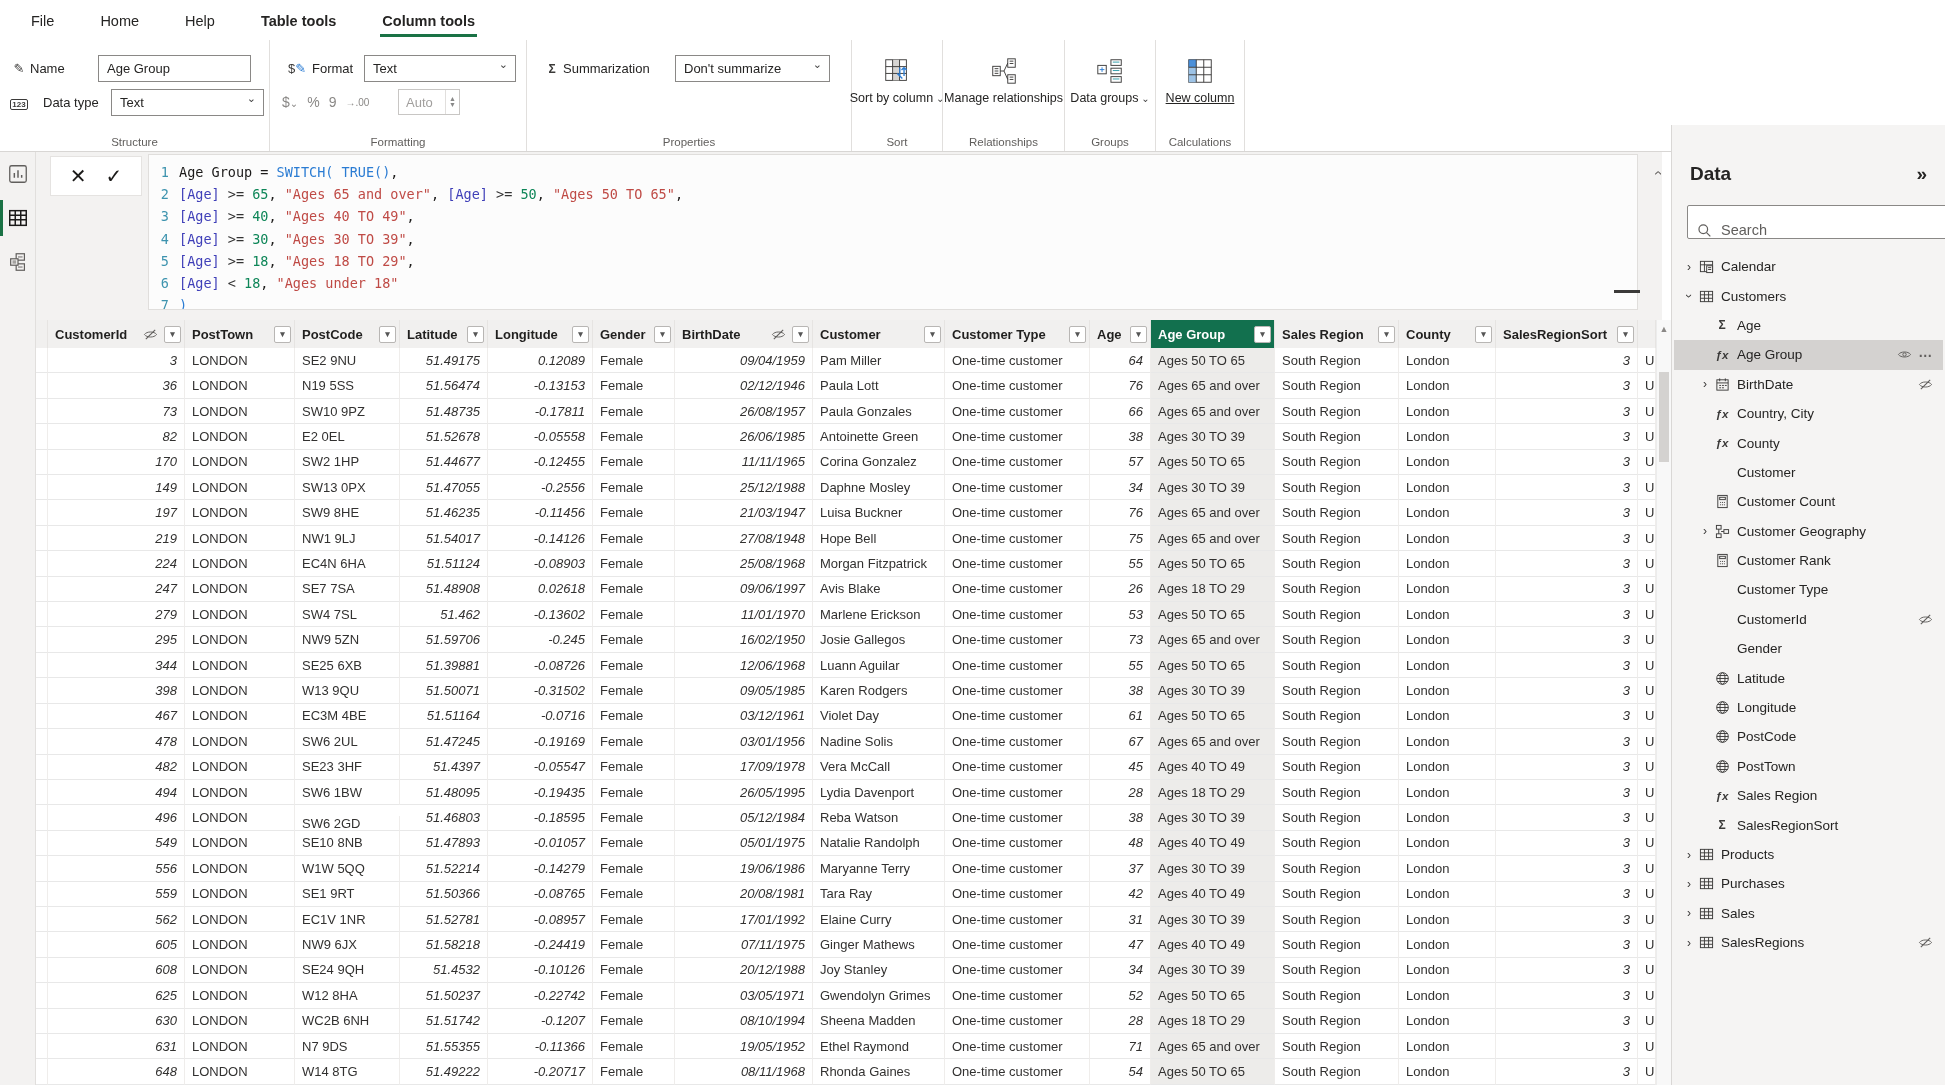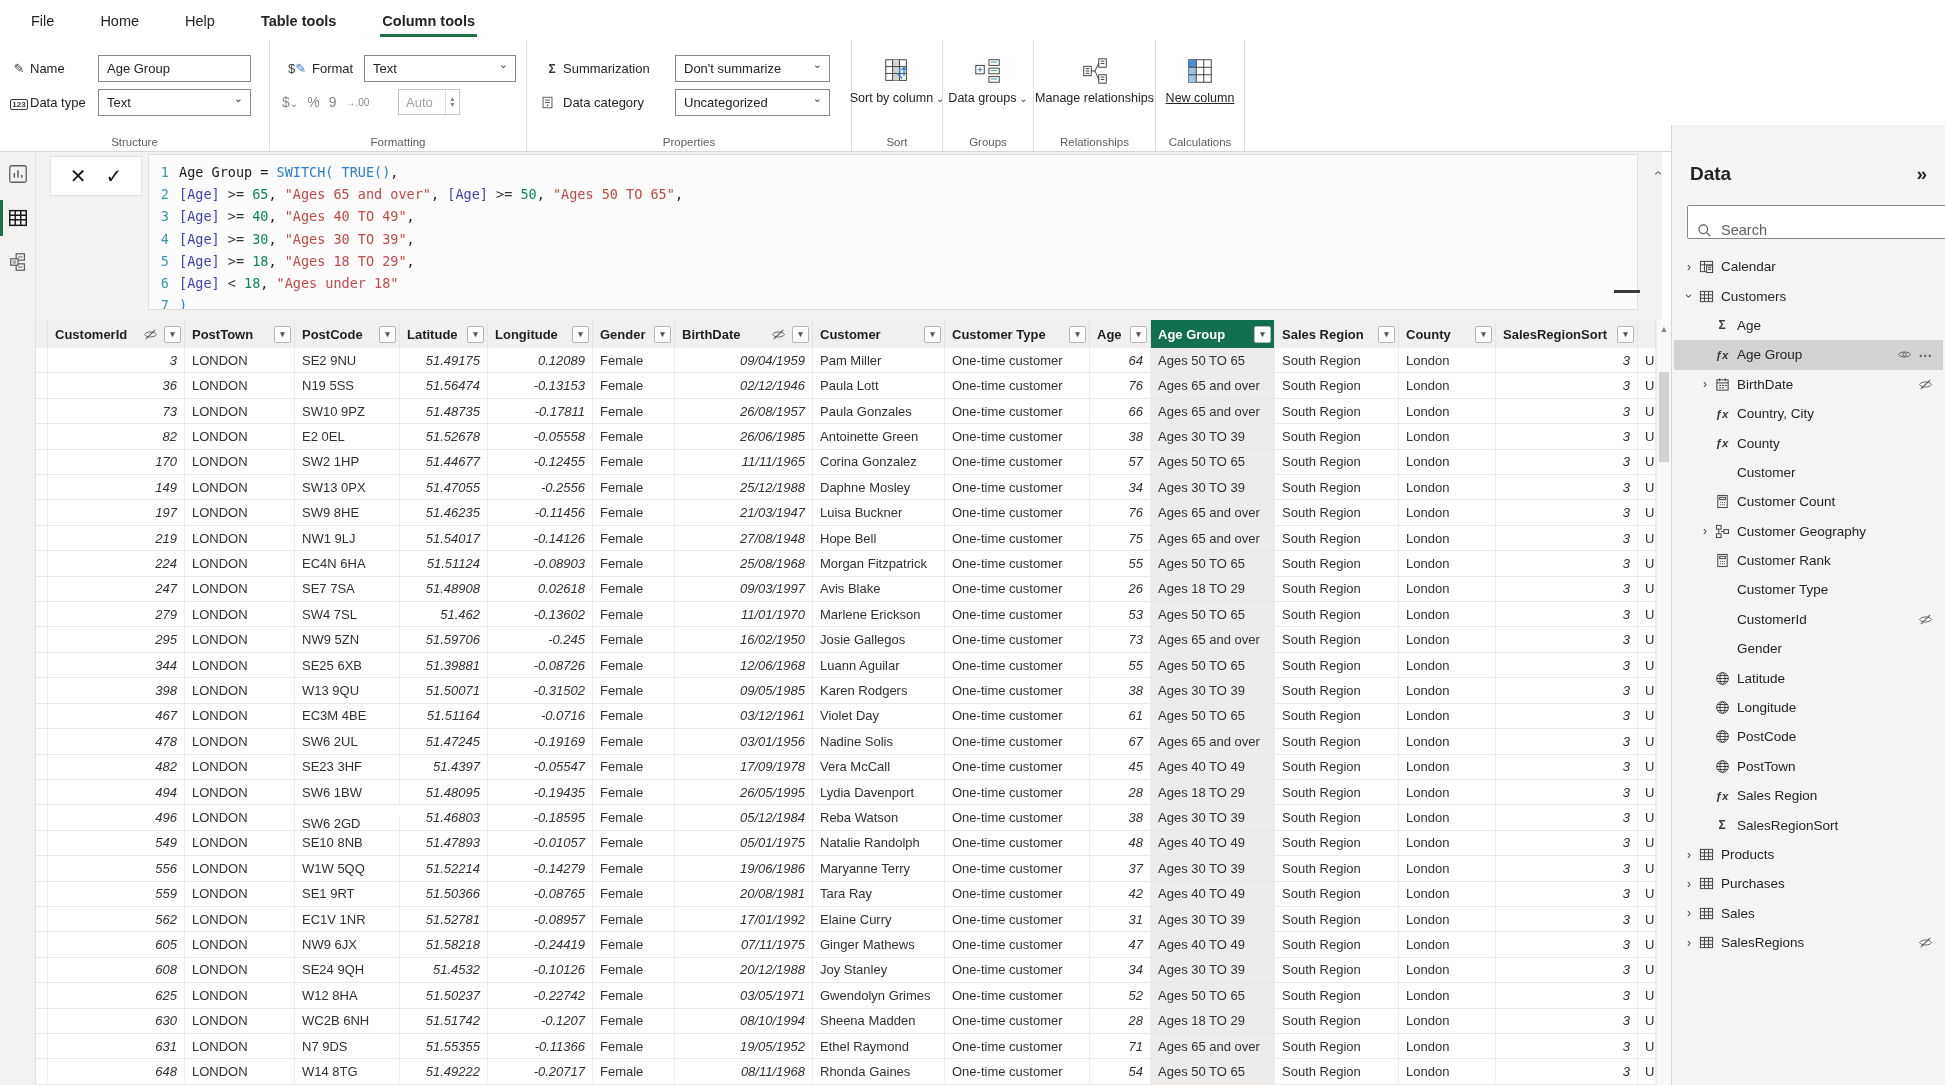--- a/index.html
+++ b/index.html
@@ -124,21 +124,21 @@
 
   <div class="ribbon">
     <div class="rgroup" style="width:270px;padding-left:8px;">
       <div class="frow">
         <span class="ricon">✎</span>
         <span class="rlbl" style="width:68px;">Name</span>
         <div class="rinput" style="width:153px;">Age Group</div>
       </div>
       <div class="frow">
         <span class="ricon"><span class="num123">123</span></span>
-        <span class="rlbl" style="width:68px;">Data type</span>
+        <span class="rlbl" style="width:68px;margin-left:13px;">Data type</span>
         <div class="rselect" style="width:153px;">Text</div>
       </div>
       <div class="seclabel">Structure</div>
     </div>
 
     <div class="rgroup" style="width:257px;padding-left:12px;">
       <div class="frow">
         <span class="ricon" style="width:30px;">$<span style="color:#2b7cd3;">✎</span></span>
         <span class="rlbl" style="width:52px;">Format</span>
         <div class="rselect" style="width:152px;">Text</div>
@@ -159,77 +159,66 @@
         </div>
       </div>
       <div class="seclabel">Formatting</div>
     </div>
 
     <div class="rgroup" style="width:325px;padding-left:14px;">
       <div class="frow">
         <span class="ricon"><span class="sig">Σ</span></span>
         <span class="rlbl" style="width:112px;">Summarization</span>
         <div class="rselect" style="width:155px;">Don't summarize</div>
-      </div>
-      <div class="frow">
-        <span class="ricon">
-          <svg class="lic" width="13" height="13" viewBox="0 0 16 16">
-              <rect x="2.5" y="1.5" width="11" height="13" fill="none" stroke="#3b3a39"></rect>
-              <path d="M5 5h6M5 8h6" stroke="#3b3a39" fill="none"></path>
-              <circle cx="8" cy="11.5" r="1" fill="#3b3a39"></circle>
-            </svg>
-        </span>
-        <span class="rlbl" style="width:112px;">Data category</span>
-        <div class="rselect" style="width:155px;">Uncategorized</div>
       </div>
       <div class="seclabel">Properties</div>
     </div>
 
     <div class="rgroup" style="width:91px;">
       <div class="bigbtn">
         <svg class="lic" width="30" height="30" viewBox="0 0 32 32">
           <rect x="4" y="4" width="22" height="22" fill="#fff" stroke="#3b3a39"></rect>
           <rect x="11.3" y="4" width="7.4" height="22" fill="#d6d4d2"></rect>
           <path d="M4 11.3h22M4 18.6h22M11.3 4v22M18.7 4v22" stroke="#3b3a39" fill="none"></path>
           <path d="M20 17v10M20 27l-3-3M20 27l3 3M25 27V17M25 17l-3 3M25 17l3 3" stroke="#2b7cd3" stroke-width="1.6" fill="none" transform="translate(1,-3) scale(0.9)"></path>
         </svg>
         <span class="blabel"><span>Sort by column</span><span class="caret"> ⌄</span></span>
       </div>
       <div class="seclabel">Sort</div>
+    </div>
+
+    <div class="rgroup" style="width:122px;">
+      <div class="bigbtn">
+        <svg class="lic" width="30" height="30" viewBox="0 0 32 32">
+          <rect x="20" y="3" width="8" height="9" fill="none" stroke="#3b3a39"></rect>
+          <rect x="20" y="20" width="8" height="9" fill="none" stroke="#3b3a39"></rect>
+          <rect x="4" y="11" width="8" height="10" fill="none" stroke="#3b3a39"></rect>
+          <path d="M22 5.5h4M22 8h4M22 22.5h4M22 25h4M6 13.5h4M6 16h4M6 18.5h4" stroke="#3b3a39" fill="none"></path>
+          <path d="M12 16h4M16 16L20 7.5M16 16l4 9" stroke="#3b3a39" fill="none"></path>
+        </svg>
+        <span class="blabel"><span>Manage relationships</span></span>
+      </div>
+      <div class="seclabel">Relationships</div>
     </div>
 
     <div class="rgroup" style="width:91px;">
       <div class="bigbtn">
         <svg class="lic" width="30" height="30" viewBox="0 0 32 32">
           <rect x="3" y="10" width="9" height="9" fill="none" stroke="#3b3a39"></rect>
           <path d="M5 14.5h5M7.5 12v5" stroke="#2b7cd3" fill="none"></path>
           <rect x="17" y="4" width="11" height="6" fill="none" stroke="#3b3a39"></rect>
           <rect x="17" y="13" width="11" height="6" fill="none" stroke="#3b3a39"></rect>
           <rect x="17" y="22" width="11" height="6" fill="none" stroke="#3b3a39"></rect>
           <path d="M19 6.5h7M19 15.5h7M19 24.5h7" stroke="#2b9aa8" fill="none"></path>
         </svg>
         <span class="blabel"><span>Data groups</span><span class="caret"> ⌄</span></span>
       </div>
       <div class="seclabel">Groups</div>
     </div>
 
-    <div class="rgroup" style="width:122px;">
-      <div class="bigbtn">
-        <svg class="lic" width="30" height="30" viewBox="0 0 32 32">
-          <rect x="20" y="3" width="8" height="9" fill="none" stroke="#3b3a39"></rect>
-          <rect x="20" y="20" width="8" height="9" fill="none" stroke="#3b3a39"></rect>
-          <rect x="4" y="11" width="8" height="10" fill="none" stroke="#3b3a39"></rect>
-          <path d="M22 5.5h4M22 8h4M22 22.5h4M22 25h4M6 13.5h4M6 16h4M6 18.5h4" stroke="#3b3a39" fill="none"></path>
-          <path d="M12 16h4M16 16L20 7.5M16 16l4 9" stroke="#3b3a39" fill="none"></path>
-        </svg>
-        <span class="blabel"><span>Manage relationships</span></span>
-      </div>
-      <div class="seclabel">Relationships</div>
-    </div>
-
     <div class="rgroup" style="width:89px;text-decoration:underline;">
       <div class="bigbtn">
         <svg class="lic" width="30" height="30" viewBox="0 0 32 32">
           <rect x="4" y="4" width="24" height="24" fill="#fff" stroke="#3b3a39"></rect>
           <rect x="4" y="4" width="8" height="8" fill="#2b7cd3" opacity="0.85"></rect>
           <rect x="4" y="12" width="8" height="8" fill="#9dc3e6"></rect>
           <rect x="4" y="20" width="8" height="8" fill="#9dc3e6"></rect>
           <path d="M4 12h24M4 20h24M12 4v24M20 4v24" stroke="#3b3a39" fill="none"></path>
         </svg>
         <span class="blabel"><span>New column</span></span>
@@ -519,21 +508,21 @@
           <div class="gc" style="width: 18px;">U</div>
         </div>
         <div class="grow">
           <div class="gutter"></div>
           <div class="gc num" style="width: 137px;">247</div>
           <div class="gc" style="width: 110px;">LONDON</div>
           <div class="gc" style="width: 105px;">SE7 7SA</div>
           <div class="gc num" style="width: 88px;">51.48908</div>
           <div class="gc num" style="width: 105px;">0.02618</div>
           <div class="gc" style="width: 82px;">Female</div>
-          <div class="gc num" style="width: 138px;">09/03/1997</div>
+          <div class="gc num" style="width: 138px;">09/06/1997</div>
           <div class="gc" style="width: 132px;">Avis Blake</div>
           <div class="gc" style="width: 145px;">One-time customer</div>
           <div class="gc num" style="width: 61px;">26</div>
           <div class="gc selcol" style="width: 124px;">Ages 18 TO 29</div>
           <div class="gc" style="width: 124px;">South Region</div>
           <div class="gc" style="width: 97px;">London</div>
           <div class="gc num" style="width: 142px;">3</div>
           <div class="gc" style="width: 18px;">U</div>
         </div>
         <div class="grow">

